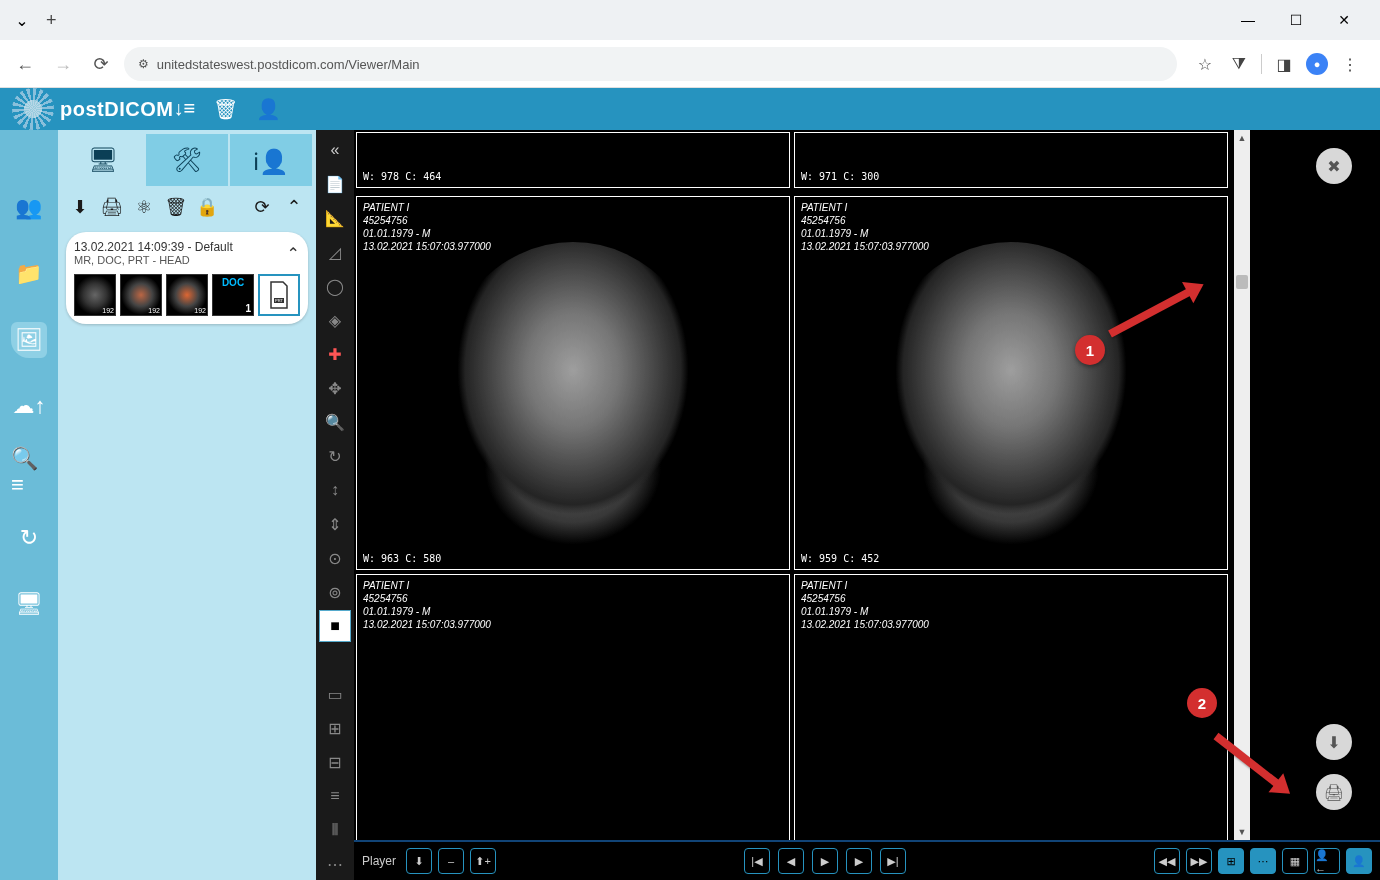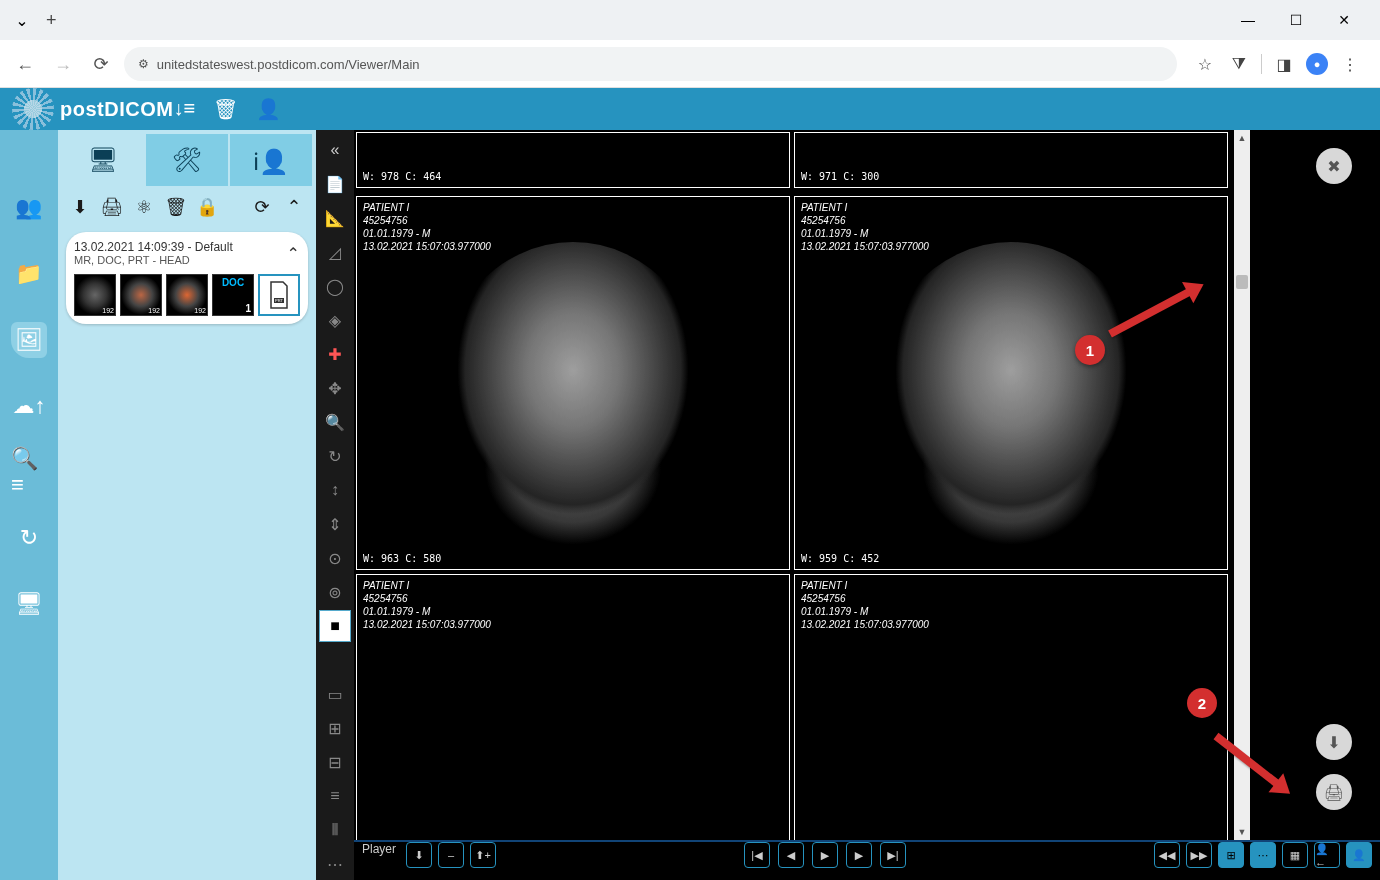--- a/index.html
+++ b/index.html
@@ -77,21 +77,21 @@
 .ov-bl { bottom: 4px; left: 6px; }
 .ov-tl { top: 4px; left: 6px; font-style: italic; }
 .brain-img { position:absolute; left:50%; top:55%; transform:translate(-50%,-50%); width:280px; height:320px; }
 .brain-shape { width:100%; height:100%; background: radial-gradient(ellipse 55% 60% at 50% 40%, #999 0%, #777 30%, #555 50%, #333 70%, transparent 75%), radial-gradient(ellipse 45% 35% at 50% 70%, #666 0%, #444 50%, transparent 70%); border-radius: 50% 50% 45% 45%; position:relative; filter: contrast(1.2);}
 
 .vscroll { width: 16px; background: #eee; position:relative; }
 .vscroll-thumb { position:absolute; width:12px; left:2px; background:#bbb; border-radius:2px;}
 .vscroll-btn { position:absolute; width:16px; height:16px; display:flex; align-items:center; justify-content:center; font-size:9px; color:#555;}
 
 
-.bottom-bar { position:absolute; bottom:0; left:354px; right:0; height:40px; background:#000; border-top:2px solid #147; display:flex; padding:0 8px; gap:6px;}
+.bottom-bar { position:absolute; bottom:0; left:354px; right:0; height:40px; background:#000; border-top:2px solid #147; display:flex; align-items:center; padding:0 8px; gap:6px;}
 .player-label { color:#ccc; font-size:12px; margin-right:4px; }
 .bb-btn { width:26px; height:26px; border:1px solid #2693bf; border-radius:4px; display:flex; align-items:center; justify-content:center; color:#ccc; font-size:11px;}
 .bb-btn.fill { background:#2693bf; color:#000; border-color:#2693bf;}
 .bb-spacer { flex:1; }
 .bb-center { display:flex; gap:8px;}
 
 
 .float-btn { position: absolute; width: 36px; height: 36px; border-radius: 50%; background: #d8d8d8; display: flex; align-items: center; justify-content: center; color: #555; font-size: 16px; box-shadow: 0 2px 5px rgba(0,0,0,0.3); }
 .annot-circle { position:absolute; width:30px; height:30px; border-radius:50%; background:#d32f2f; color:#fff; font-weight:bold; display:flex; align-items:center; justify-content:center; font-size:15px; box-shadow:0 2px 4px rgba(0,0,0,0.4);}
 .arrow { position:absolute; transform-origin: left center; height:8px; background:#d32f2f; box-shadow:0 1px 2px rgba(0,0,0,0.3);}

